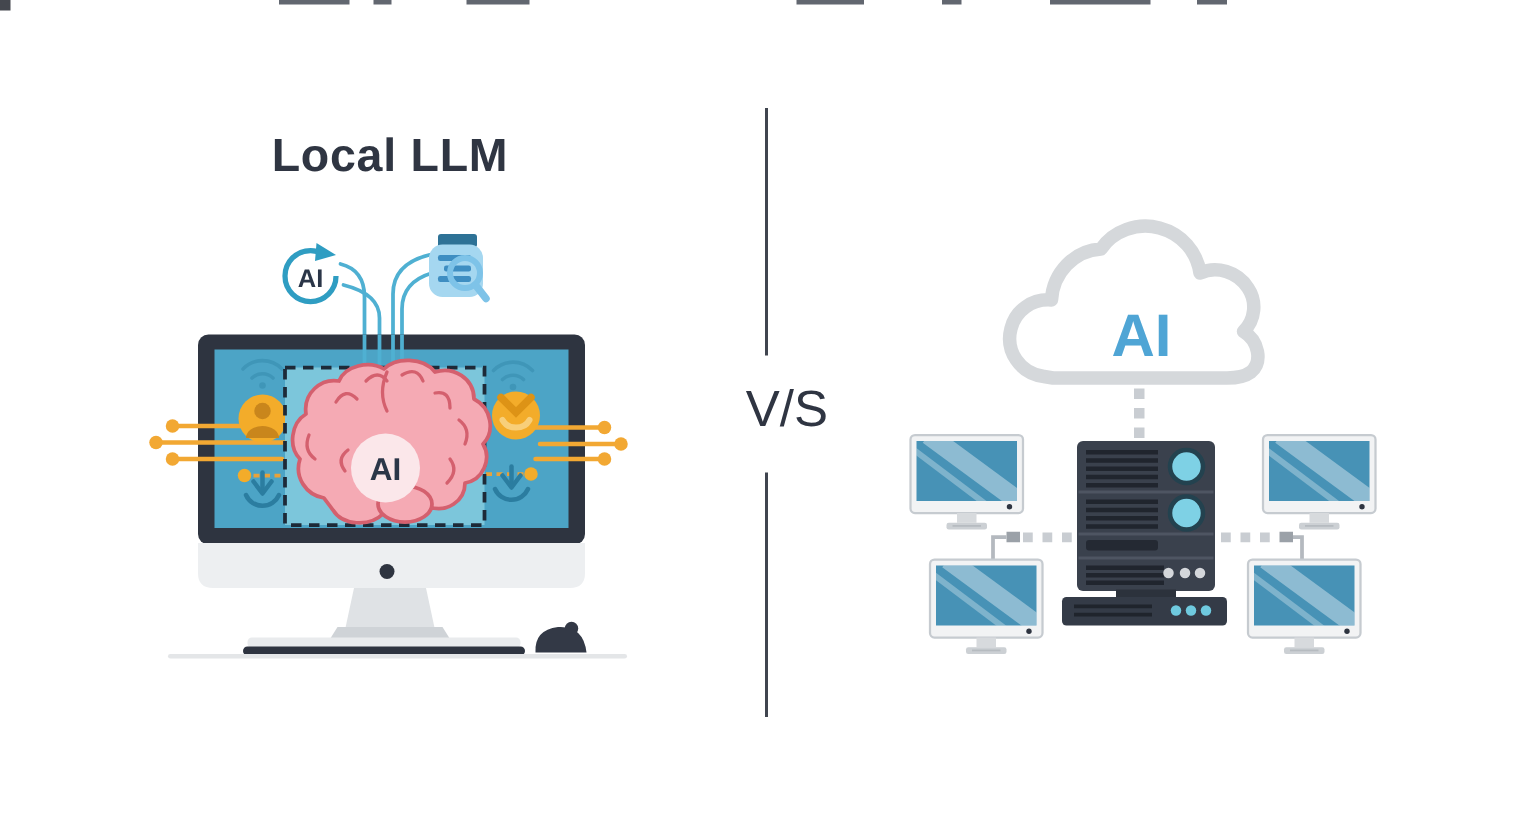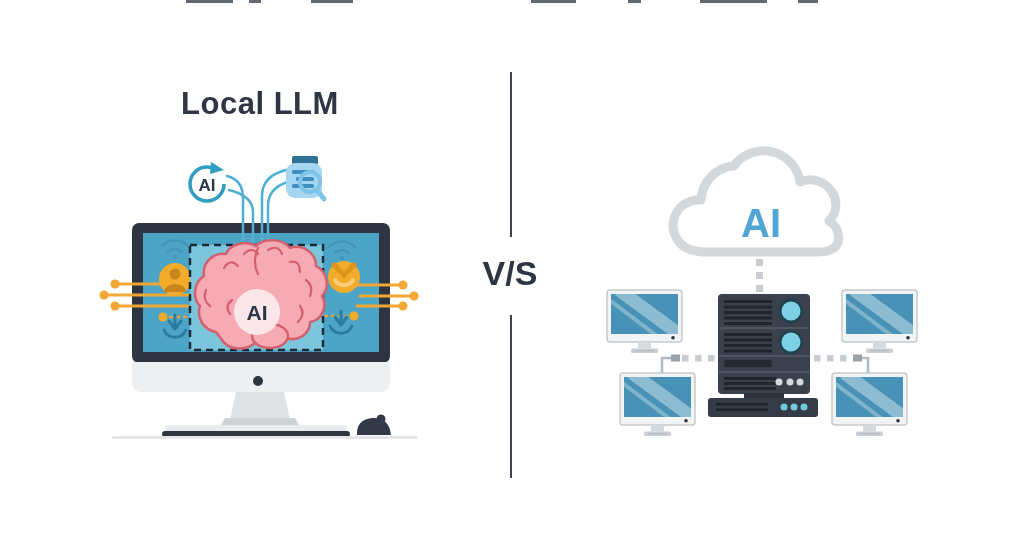--- a/index.html
+++ b/index.html
@@ -1,33 +1,32 @@
 <!DOCTYPE html>
 <html><head>
 <meta charset="utf-8">
 <style>
   html,body{margin:0;padding:0;background:#ffffff;}
   .stage{
     position:relative;width:1024px;height:559px;overflow:hidden;background:#ffffff;
     font-family:"Liberation Sans", sans-serif;
-    border-radius:25px;
   }
   .artifact{position:absolute;top:0;background:#474c57;opacity:.85;}
   .title{
     position:absolute;top:86px;width:300px;text-align:center;
     font-size:31px;font-weight:bold;color:#2f3542;letter-spacing:.5px;
   }
   .title-left{left:110px;}
   .title-right{left:612px;}
   .divider{position:absolute;left:510px;width:2px;background:#40454f;}
   .divider-top{top:72px;height:165px;}
   .divider-bottom{top:315px;height:163px;}
   .vs{
-    position:absolute;left:468px;top:254px;width:84px;text-align:center;
-    font-size:34px;font-weight:bold;color:#2f3542;
+    position:absolute;left:468px;top:254px;width:84px;text-align:right;
+    font-size:34px;font-weight:normal;color:#2f3542;
   }
   svg{position:absolute;left:0;top:0;}
 </style>
 </head>
 <body>
 
 <div class="stage">
 
   <div class="artifact" style="left:0;width:7px;height:7px;background:#23272f;"></div>
   <div class="artifact" style="left:186px;width:47px;height:3px;"></div>

